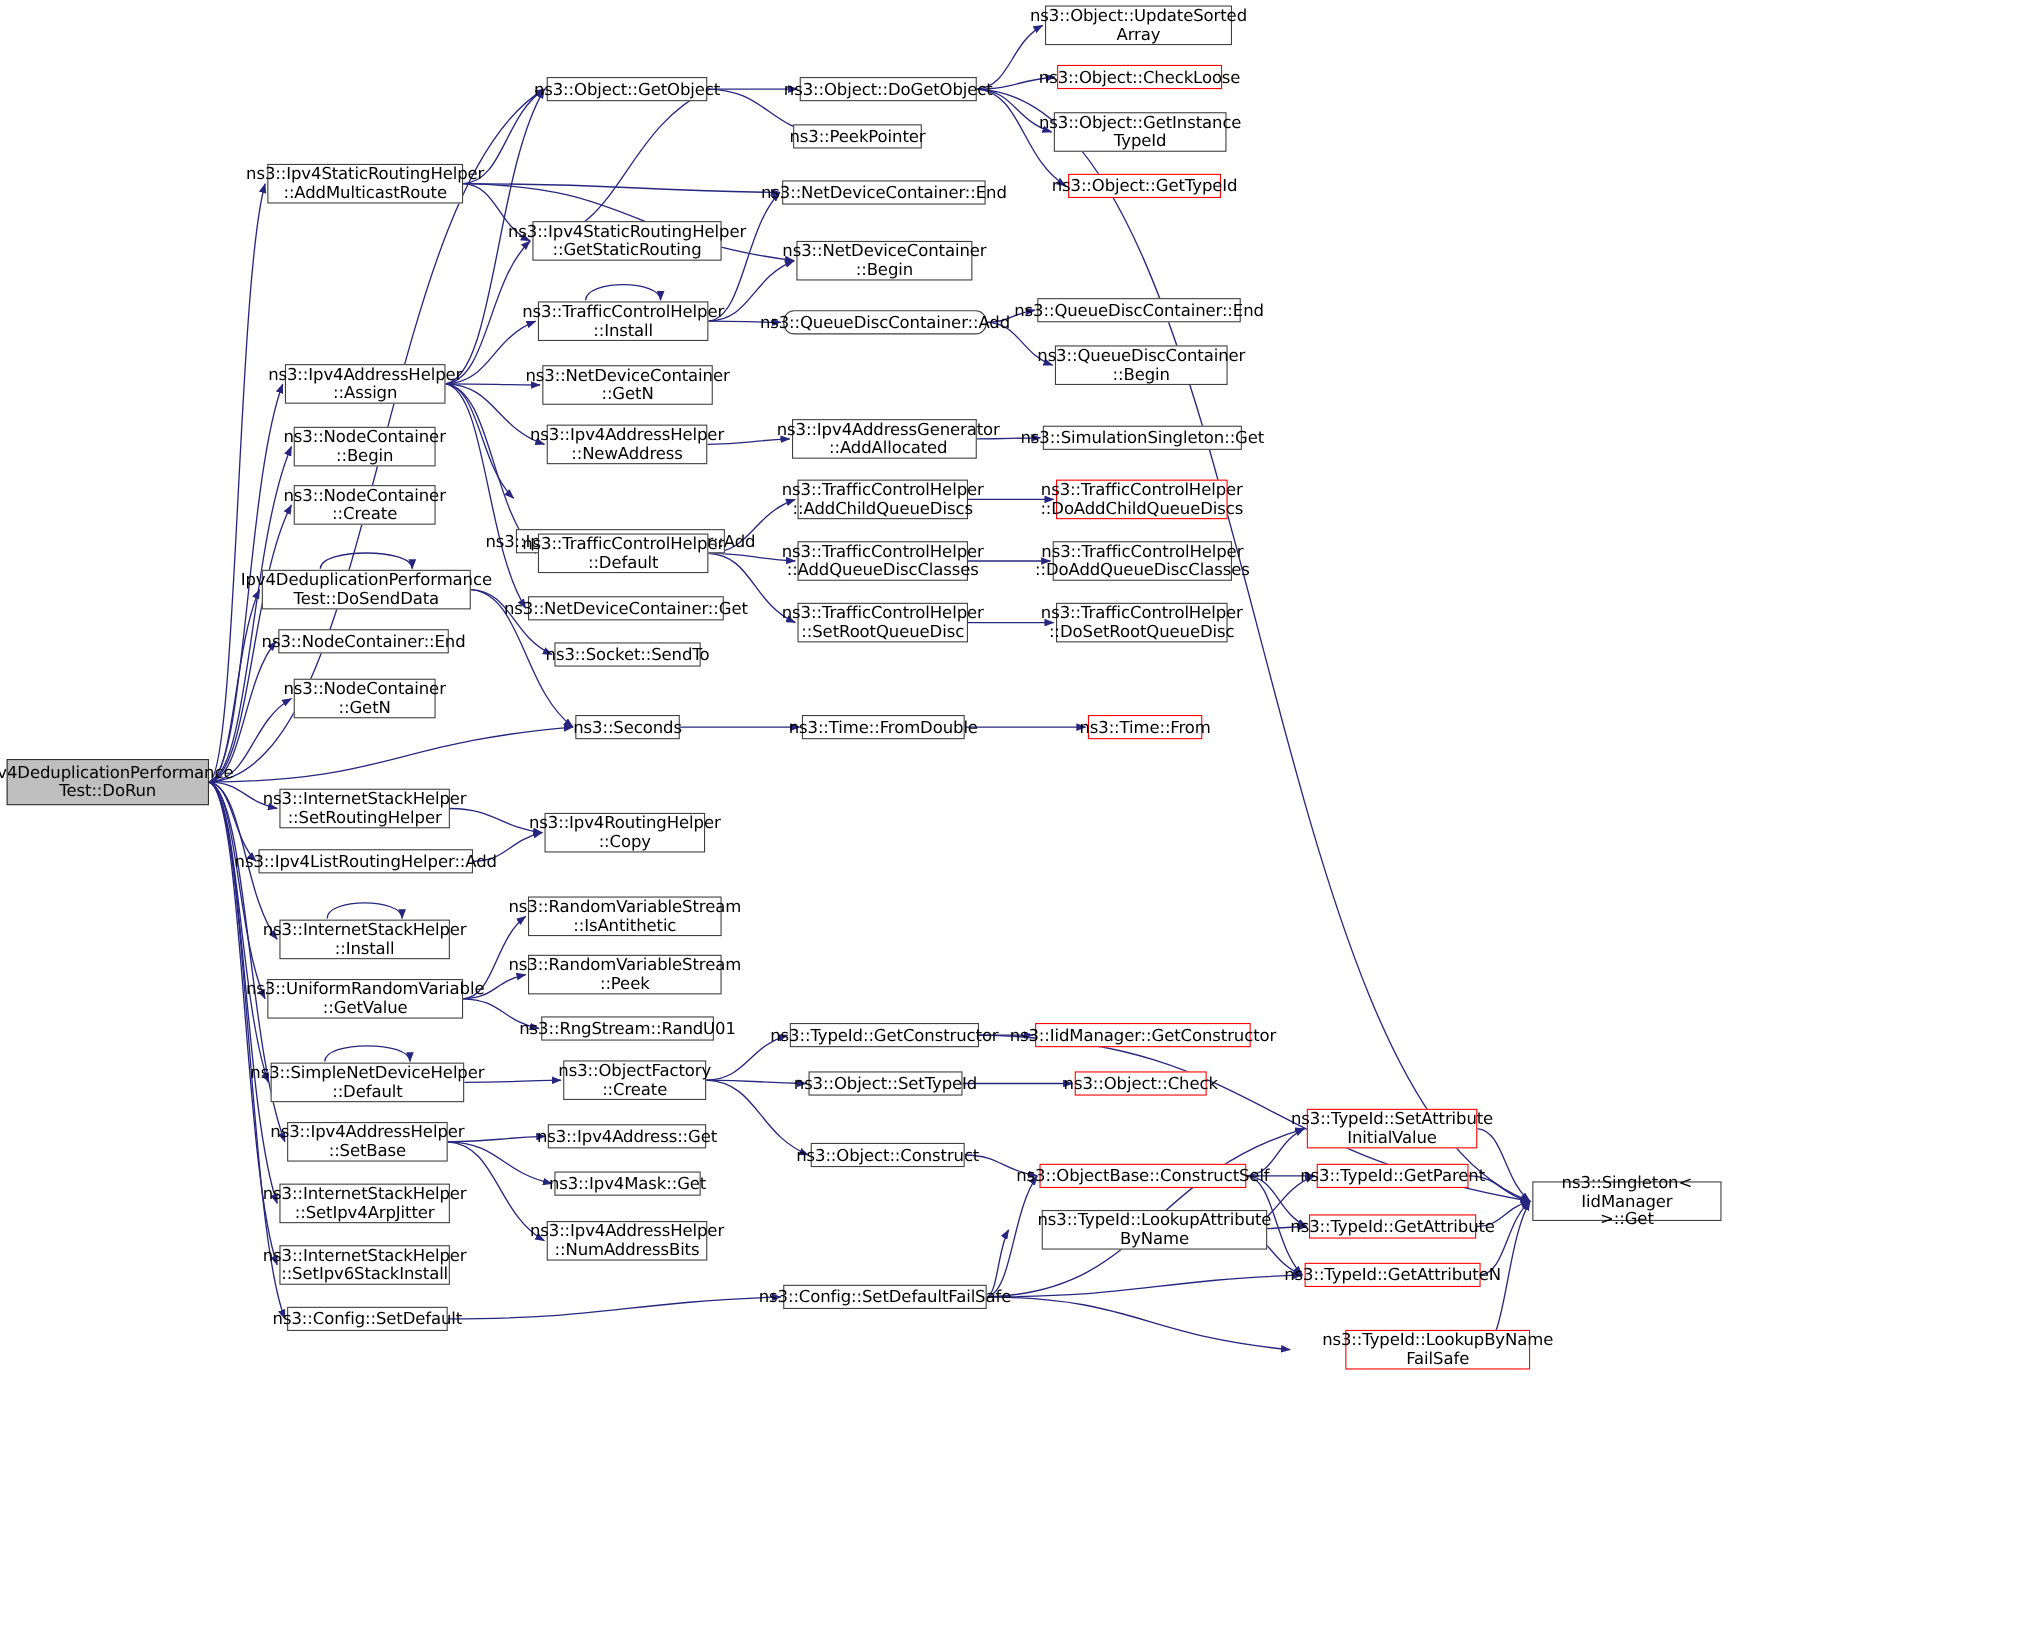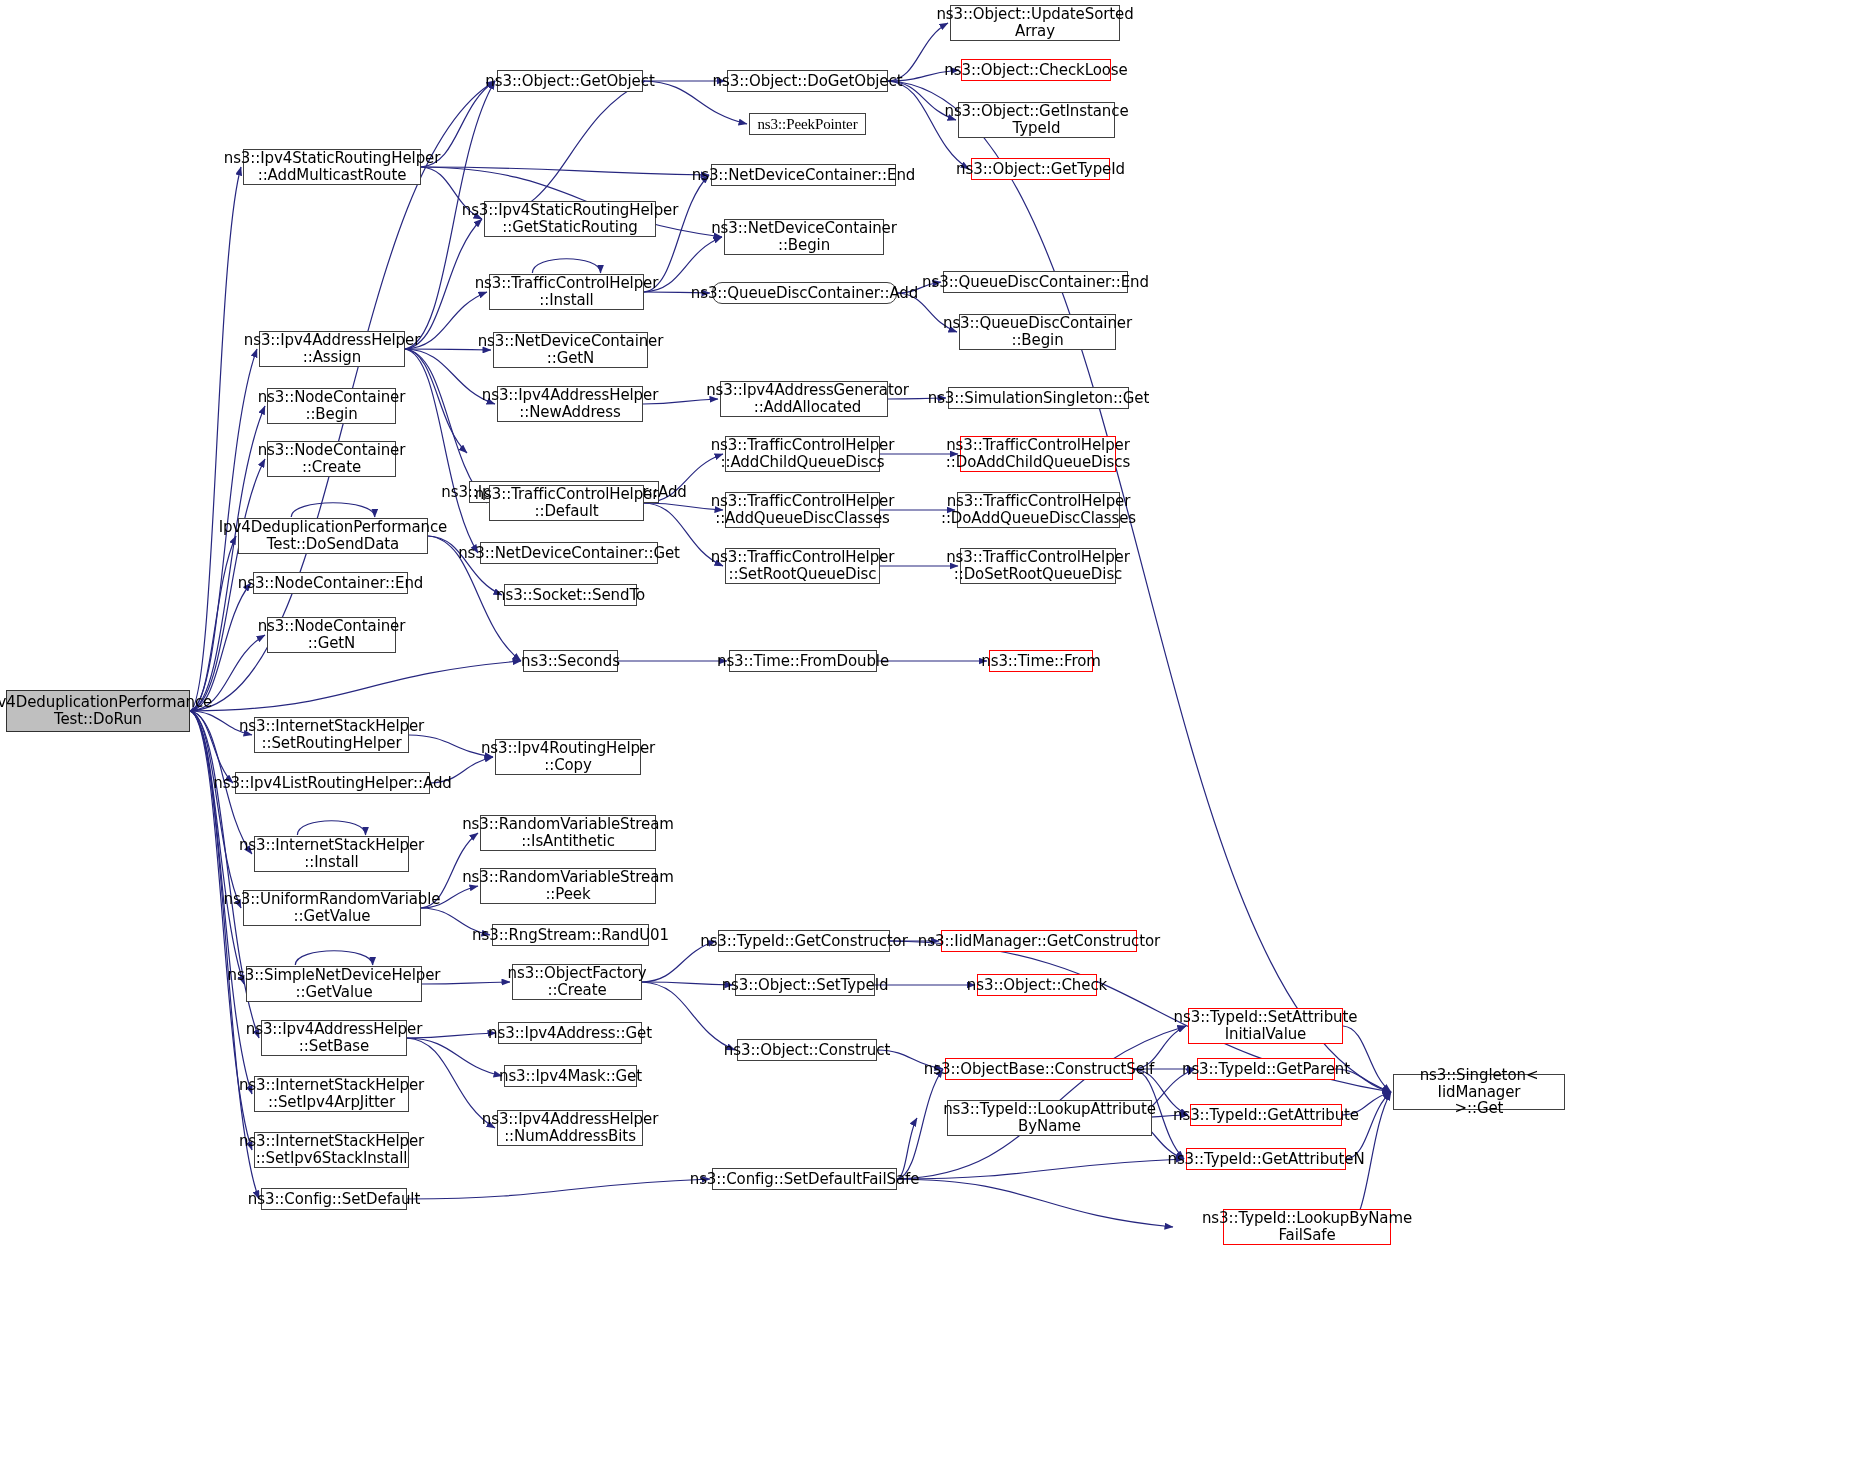--- a/index.html
+++ b/index.html
@@ -169,37 +169,37 @@
       <div class="node" style="left: 480px; top: 815px; width: 176px; height: 36px;">ns3::RandomVariableStream
 ::IsAntithetic</div>
       <div class="node" style="left: 254px; top: 836px; width: 155px; height: 36px;">ns3::InternetStackHelper
 ::Install</div>
       <div class="node" style="left: 480px; top: 868px; width: 176px; height: 36px;">ns3::RandomVariableStream
 ::Peek</div>
       <div class="node" style="left: 243px; top: 890px; width: 178px; height: 36px;">ns3::UniformRandomVariable
 ::GetValue</div>
       <div class="node" style="left: 492px; top: 924px; width: 157px; height: 22px;">ns3::RngStream::RandU01</div>
       <div class="node" style="left: 246px; top: 966px; width: 176px; height: 36px;">ns3::SimpleNetDeviceHelper
-::GetValue</div>
+::Default</div>
       <div class="node" style="left: 512px; top: 964px; width: 130px; height: 36px;">ns3::ObjectFactory
 ::Create</div>
       <div class="node" style="left: 261px; top: 1020px; width: 146px; height: 36px;">ns3::Ipv4AddressHelper
 ::SetBase</div>
       <div class="node" style="left: 498px; top: 1022px; width: 144px; height: 22px;">ns3::Ipv4Address::Get</div>
       <div class="node" style="left: 504px; top: 1065px; width: 133px; height: 22px;">ns3::Ipv4Mask::Get</div>
       <div class="node" style="left: 254px; top: 1076px; width: 155px; height: 36px;">ns3::InternetStackHelper
 ::SetIpv4ArpJitter</div>
       <div class="node" style="left: 497px; top: 1110px; width: 146px; height: 36px;">ns3::Ipv4AddressHelper
 ::NumAddressBits</div>
       <div class="node" style="left: 254px; top: 1132px; width: 155px; height: 36px;">ns3::InternetStackHelper
 ::SetIpv6StackInstall</div>
       <div class="node" style="left: 261px; top: 1188px; width: 146px; height: 22px;">ns3::Config::SetDefault</div>
       <div class="node" style="left: 497px; top: 70px; width: 146px; height: 22px;">ns3::Object::GetObject</div>
       <div class="node" style="left: 727px; top: 70px; width: 161px; height: 22px;">ns3::Object::DoGetObject</div>
-      <div class="node" style="left: 749px; top: 113px; width: 117px; height: 22px; font-family: Liberation Serif, serif;">ns3::PeekPointer</div>
+      <div class="node" style="left: 721px; top: 113px; width: 117px; height: 22px;">ns3::PeekPointer</div>
       <div class="node" style="left: 711px; top: 164px; width: 185px; height: 22px;">ns3::NetDeviceContainer::End</div>
       <div class="node" style="left: 724px; top: 219px; width: 160px; height: 36px;">ns3::NetDeviceContainer
 ::Begin</div>
       <div class="node" style="left: 712px; top: 282px; width: 185px; height: 22px; border-radius: 10px;">ns3::QueueDiscContainer::Add</div>
       <div class="node" style="left: 720px; top: 381px; width: 168px; height: 36px; padding-left: 10px;">ns3::Ipv4AddressGenerator
 ::AddAllocated</div>
       <div class="node" style="left: 725px; top: 436px; width: 155px; height: 36px;">ns3::TrafficControlHelper
 ::AddChildQueueDiscs</div>
       <div class="node" style="left: 725px; top: 492px; width: 155px; height: 36px;">ns3::TrafficControlHelper
 ::AddQueueDiscClasses</div>

